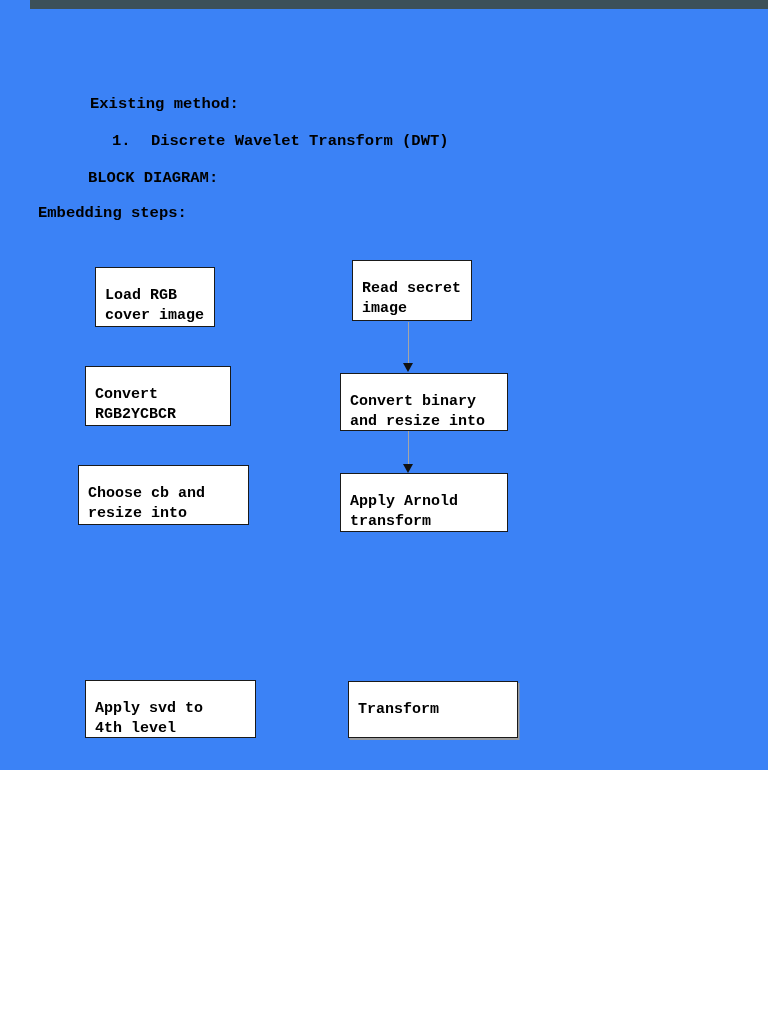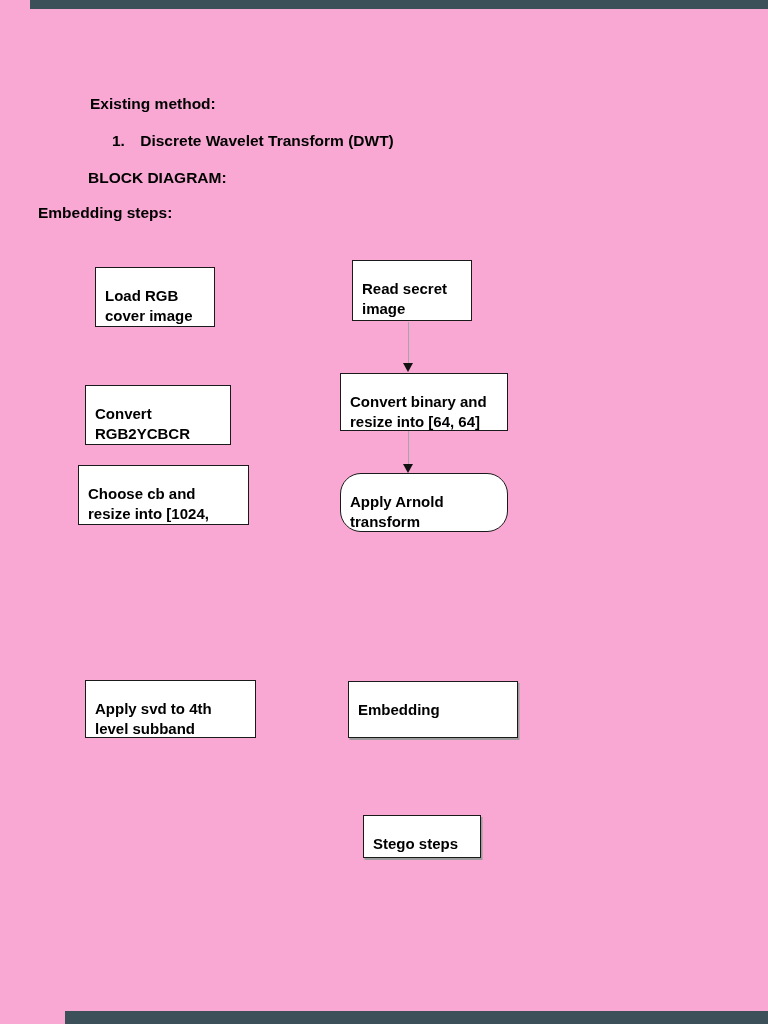--- a/index.html
+++ b/index.html
@@ -1,24 +1,24 @@
 <!DOCTYPE html>
 <html><head>
 <meta charset="utf-8">
 <style>
   html, body { margin: 0; padding: 0; }
   body { background: #ffffff; }
 
   .page {
     position: relative;
     width: 768px;
-    height: 1024px;
-    background: #f9a8d4;
+    height: 770px;
+    background: #3b82f6;
     overflow: hidden;
-    font-family: Liberation Sans, sans-serif;
+    font-family: Liberation Mono, monospace;
     color: #000;
   }
 
   .viewer-bar {
     position: absolute;
     background: #3c5059;
   }
   .viewer-bar.top { left: 30px; top: 0; width: 738px; height: 9px; }
   .viewer-bar.bottom { left: 65px; top: 1011px; width: 703px; height: 13px; }
 
@@ -77,34 +77,34 @@
     <span class="num">1.</span>
     <span class="txt">Discrete Wavelet Transform (DWT)</span>
   </div>
 
   <div class="h h-block">BLOCK DIAGRAM:</div>
 
   <div class="h h-embed">Embedding steps:</div>
 
   <div class="fbox" style="left:95px;  top:267px; width:120px; height:60px;">Load RGB cover image</div>
 
-  <div class="fbox" style="left:85px;  top:385px; width:146px; height:60px;">Convert RGB2YCBCR</div>
+  <div class="fbox" style="left:85px;  top:366px; width:146px; height:60px;">Convert RGB2YCBCR</div>
 
   <div class="fbox" style="left:78px;  top:465px; width:171px; height:60px;">Choose cb and resize into [1024, 1024]</div>
 
 
   <div class="fbox" style="left:85px;  top:680px; width:171px; height:58px; padding-right:30px;">Apply svd to 4th level subband</div>
 
   <div class="fbox" style="left:352px; top:260px; width:120px; height:61px;">Read secret image</div>
 
   <div class="fbox" style="left:340px; top:373px; width:168px; height:58px;">Convert binary and resize into [64, 64]</div>
 
-  <div class="fbox" style="left:340px; top:473px; width:168px; height:59px;border-radius:21px;">Apply Arnold transform</div>
+  <div class="fbox" style="left:340px; top:473px; width:168px; height:59px;">Apply Arnold transform</div>
 
-  <div class="fbox shadowed" style="left:348px; top:681px; width:170px; height:57px;">Embedding</div>
+  <div class="fbox shadowed" style="left:348px; top:681px; width:170px; height:57px;">Transform</div>
 
   <div class="fbox shadowed" style="left:363px; top:815px; width:118px; height:43px;">Stego steps</div>
 
   <div class="arrow-line" style="left:408px; top:322px; height:42px;"></div>
   <div class="arrow-head" style="left:403px; top:363px;"></div>
 
   <div class="arrow-line" style="left:408px; top:431px; height:33px;"></div>
   <div class="arrow-head" style="left:403px; top:464px;"></div>
 
 </div>

